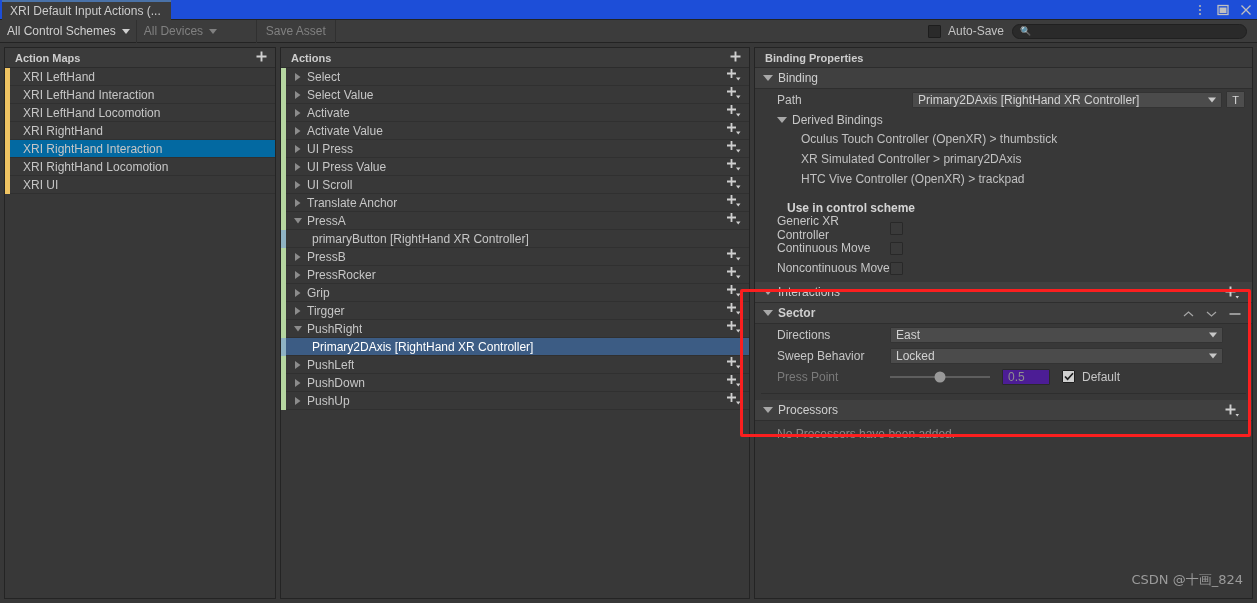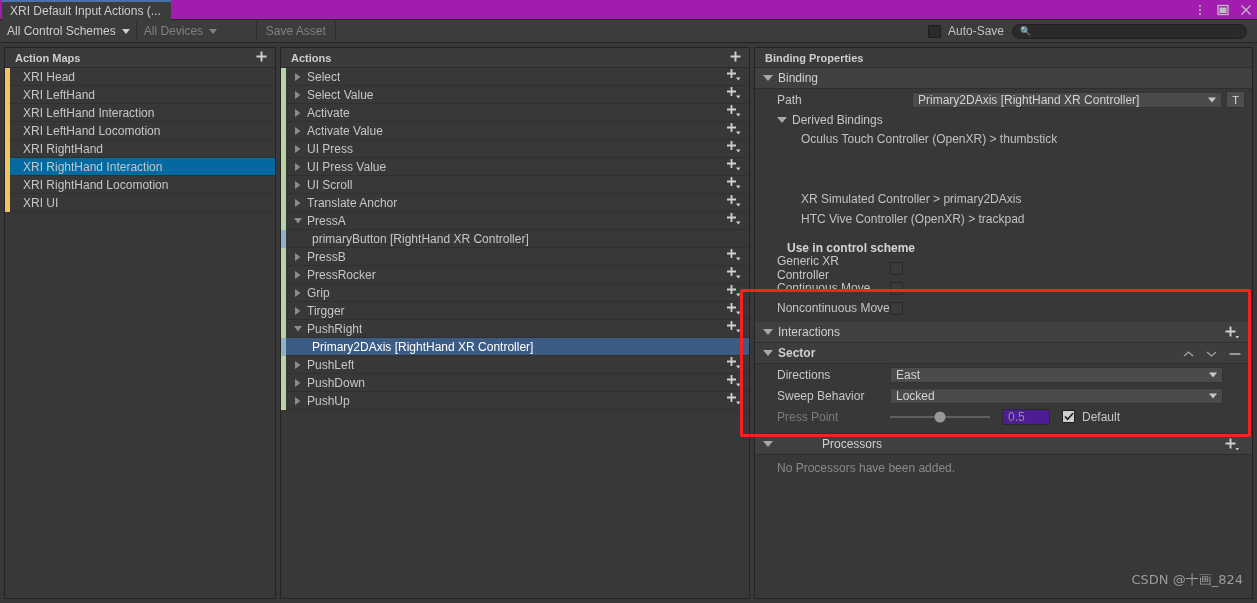--- a/index.html
+++ b/index.html
@@ -13,21 +13,21 @@
   }
   #app {
     position: relative;
     width: 1257px; height: 603px;
     background: #383838;
   }
 
   
   .tabbar {
     position: absolute; left: 0; top: 0; width: 1257px; height: 20px;
-    background: #a21caf;
+    background: #1d4ed8;
     border-bottom: 1px solid #232323;
   }
   .tab {
     position: absolute; left: 2px; top: 0;
     height: 20px;
     padding: 0 10px 0 8px;
     display: flex; align-items: center;
     background: #3c3c3c;
     border-top: 2px solid #4a72a8;
     color: #cccccc;
@@ -361,24 +361,20 @@
         <span class="title">Action Maps</span>
         <span class="hdr-plus">
           <svg width="13" height="13" viewBox="0 0 13 13">
               <path d="M6.5 1.5 V11.5 M1.5 6.5 H11.5" stroke="#d0d0d0" stroke-width="1.9"></path>
             </svg>
         </span>
       </div>
       <div class="panel-body" id="maps-list">
           <div class="row map">
             <span class="accent"></span>
-            <span class="rlabel">XRI Head</span>
-          </div>
-          <div class="row map">
-            <span class="accent"></span>
             <span class="rlabel">XRI LeftHand</span>
           </div>
           <div class="row map">
             <span class="accent"></span>
             <span class="rlabel">XRI LeftHand Interaction</span>
           </div>
           <div class="row map">
             <span class="accent"></span>
             <span class="rlabel">XRI LeftHand Locomotion</span>
           </div>
@@ -665,21 +661,21 @@
           </span>
         </div>
 
         <div class="prow" style="padding-left:22px;height:19px;">
           <span class="foldout"></span>
           <span>Derived Bindings</span>
         </div>
 
         <div id="derived-list">
             <div class="derived" style="padding-left: 46px;">Oculus Touch Controller (OpenXR) &gt; thumbstick</div>
-            <div class="derived" style="padding-left: 46px; margin-top: 40px;">XR Simulated Controller &gt; primary2DAxis</div>
+            <div class="derived" style="padding-left: 46px;">XR Simulated Controller &gt; primary2DAxis</div>
             <div class="derived" style="padding-left: 46px;">HTC Vive Controller (OpenXR) &gt; trackpad</div>
           </div>
 
         <div class="derived bold" style="padding-left:32px;margin-top:9px;">
           <span>Use in control scheme</span>
         </div>
 
         <div id="scheme-list">
             <div class="prow" style="height: 20px;">
               <span class="plabel" style="width:135px;padding-left:22px;">Generic XR Controller</span>
@@ -759,21 +755,21 @@
           <span class="cb checked" style="margin-left:12px;">
             <svg width="10" height="9" viewBox="0 0 10 9">
                 <path d="M1 4.5 L3.6 7.2 L9 1.3" stroke="#1f1f1f" stroke-width="1.7" fill="none"></path>
               </svg>
           </span>
           <span style="margin-left:7px;color:#c6c6c6;">Default</span>
         </div>
 
         <div class="divider"></div>
 
-        <div class="sec-hdr" style="gap:44px;">
+        <div class="sec-hdr" style="margin-top:6px;">
           <span class="foldout"></span>
           <span>Processors</span>
           <span class="sec-ctl">
             <span>
               <svg width="17" height="16" viewBox="0 0 17 16">
                   <path d="M6.5 1.5 V11.5 M1.5 6.5 H11.5" stroke="#d0d0d0" stroke-width="1.9"></path>
                   <path d="M11.5 11 L15 11 L13.25 13.6 Z" fill="#d0d0d0"></path>
                 </svg>
             </span>
           </span>

